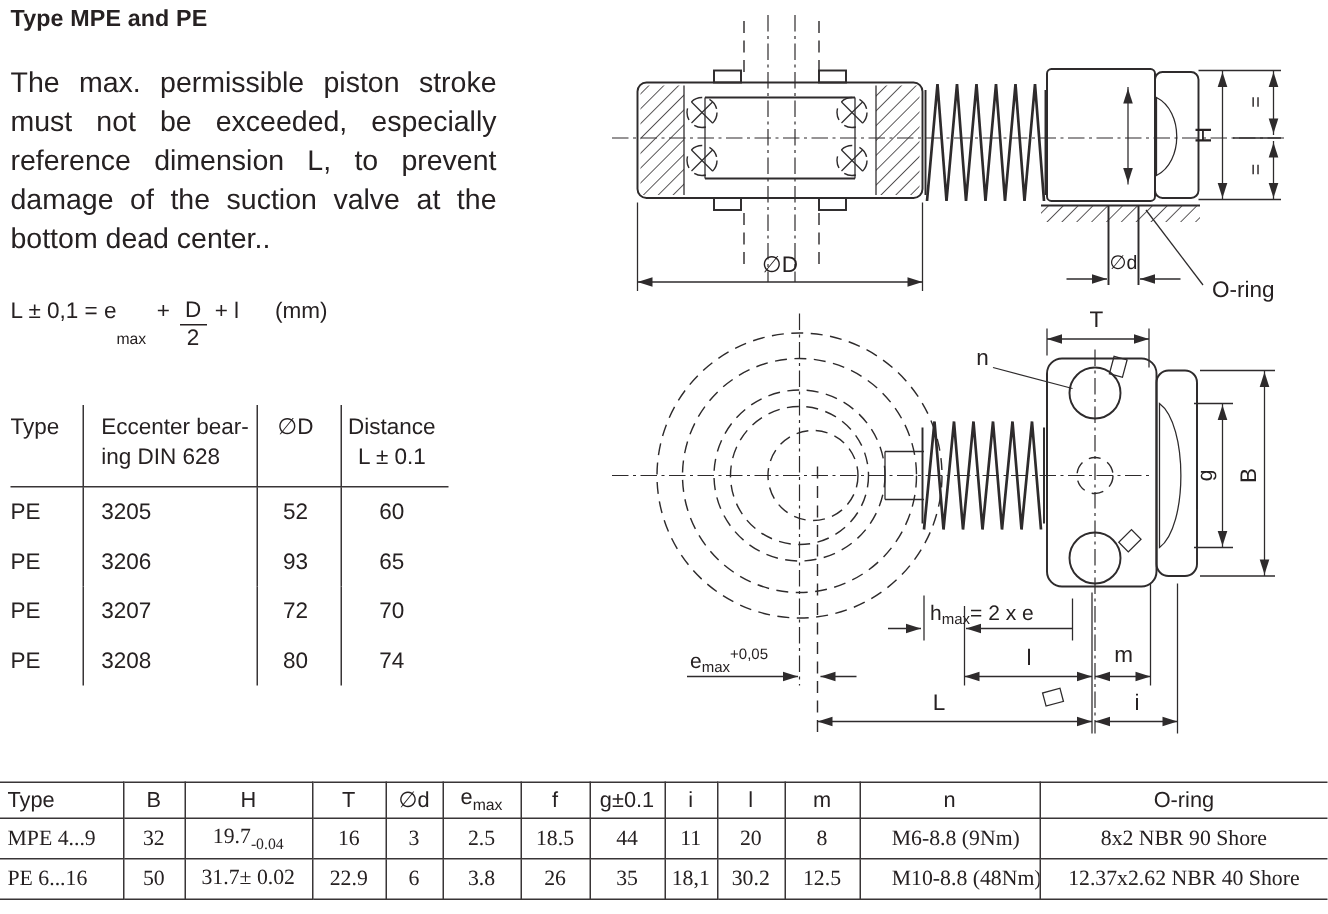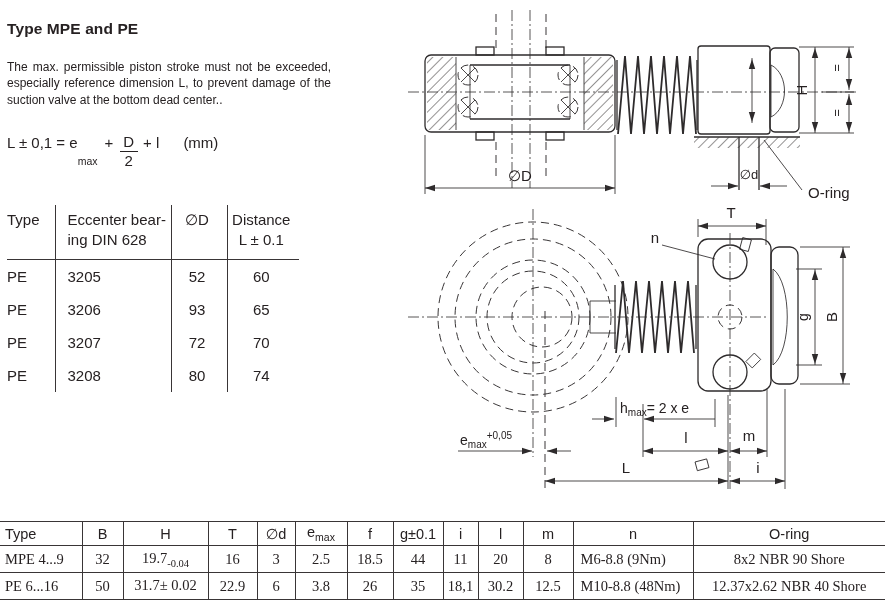--- a/index.html
+++ b/index.html
@@ -4,23 +4,23 @@
 <style>
   * { box-sizing: border-box; margin: 0; padding: 0; }
   html, body { width: 885px; height: 609px; }
   body {
     position: relative;
     background: #ffffff;
     color: #262122;
     font-family: "Liberation Sans", sans-serif;
     overflow: hidden;
   }
-  .left-col { position: absolute; left: 7px; top: 20px; width: 402px; }
+  .left-col { position: absolute; left: 7px; top: 4px; width: 402px; }
   .doc-title { font-size: 15.5px; font-weight: bold; letter-spacing: .1px; }
-  .intro { margin-top: 21px; width: 324px; font-size: 12px; line-height: 1.37; text-align: justify; }
+  .intro { margin-top: 21px; width: 324px; font-size: 19px; line-height: 1.37; text-align: justify; }
   .intro p { margin: 0; }
   
   .formula { margin-top: 26px; font-size: 15px; display: flex; }
   .formula .fsub { font-size: 10.5px; align-self: flex-end; margin-bottom: 2px; }
   .formula .fplus { margin: 0 5px 0 7px; }
   .formula .frac { display: inline-flex; flex-direction: column; align-items: center; line-height: 1.05; }
   .formula .frac .den { border-top: 1.3px solid #262122; padding: 1px 5px 0 5px; }
   .formula .frac .num { padding: 0 5px 1px 5px; }
   .formula .ftail { margin-left: 4px; }
   .formula .funit { margin-left: 24px; }
@@ -41,21 +41,21 @@
     border-collapse: collapse; table-layout: fixed; font-size: 14.5px;
   }
   .dim-table th, .dim-table td {
     font-weight: normal; text-align: center; vertical-align: middle;
     border: 1.1px solid #393536; padding: 1px 2px; overflow: hidden; white-space: nowrap;
   }
   .dim-table th { height: 24px; }
   .dim-table td { height: 27px; font-family: Liberation Serif, serif; }
   .dim-table th:first-child, .dim-table td:first-child { border-left: none; text-align: left; padding-left: 5px; }
   .dim-table th:last-child, .dim-table td:last-child { border-right: none; }
-  .dim-table .ln { text-align: left; padding-left: 7px; }
+  .dim-table .ln { text-align: left; padding-left: 21px; }
   sub.small { font-size: 10.5px; }
   
   .drawing { position: absolute; }
   .drawing.top { left: 408px; top: 2px; }
   .drawing.bottom { left: 408px; top: 199px; }
   .ln   { stroke: #2e2b2c; stroke-width: 1.3; fill: none; }
   .spring { stroke: #2e2b2c; stroke-width: 1.8; fill: none; }
   .thin { stroke: #2e2b2c; stroke-width: 0.85; fill: none; }
   .cl   { stroke: #2e2b2c; stroke-width: 0.8; fill: none; stroke-dasharray: 11 3 2 3; }
   .dash { stroke: #2e2b2c; stroke-width: 0.95; fill: none; stroke-dasharray: 8 5; }

